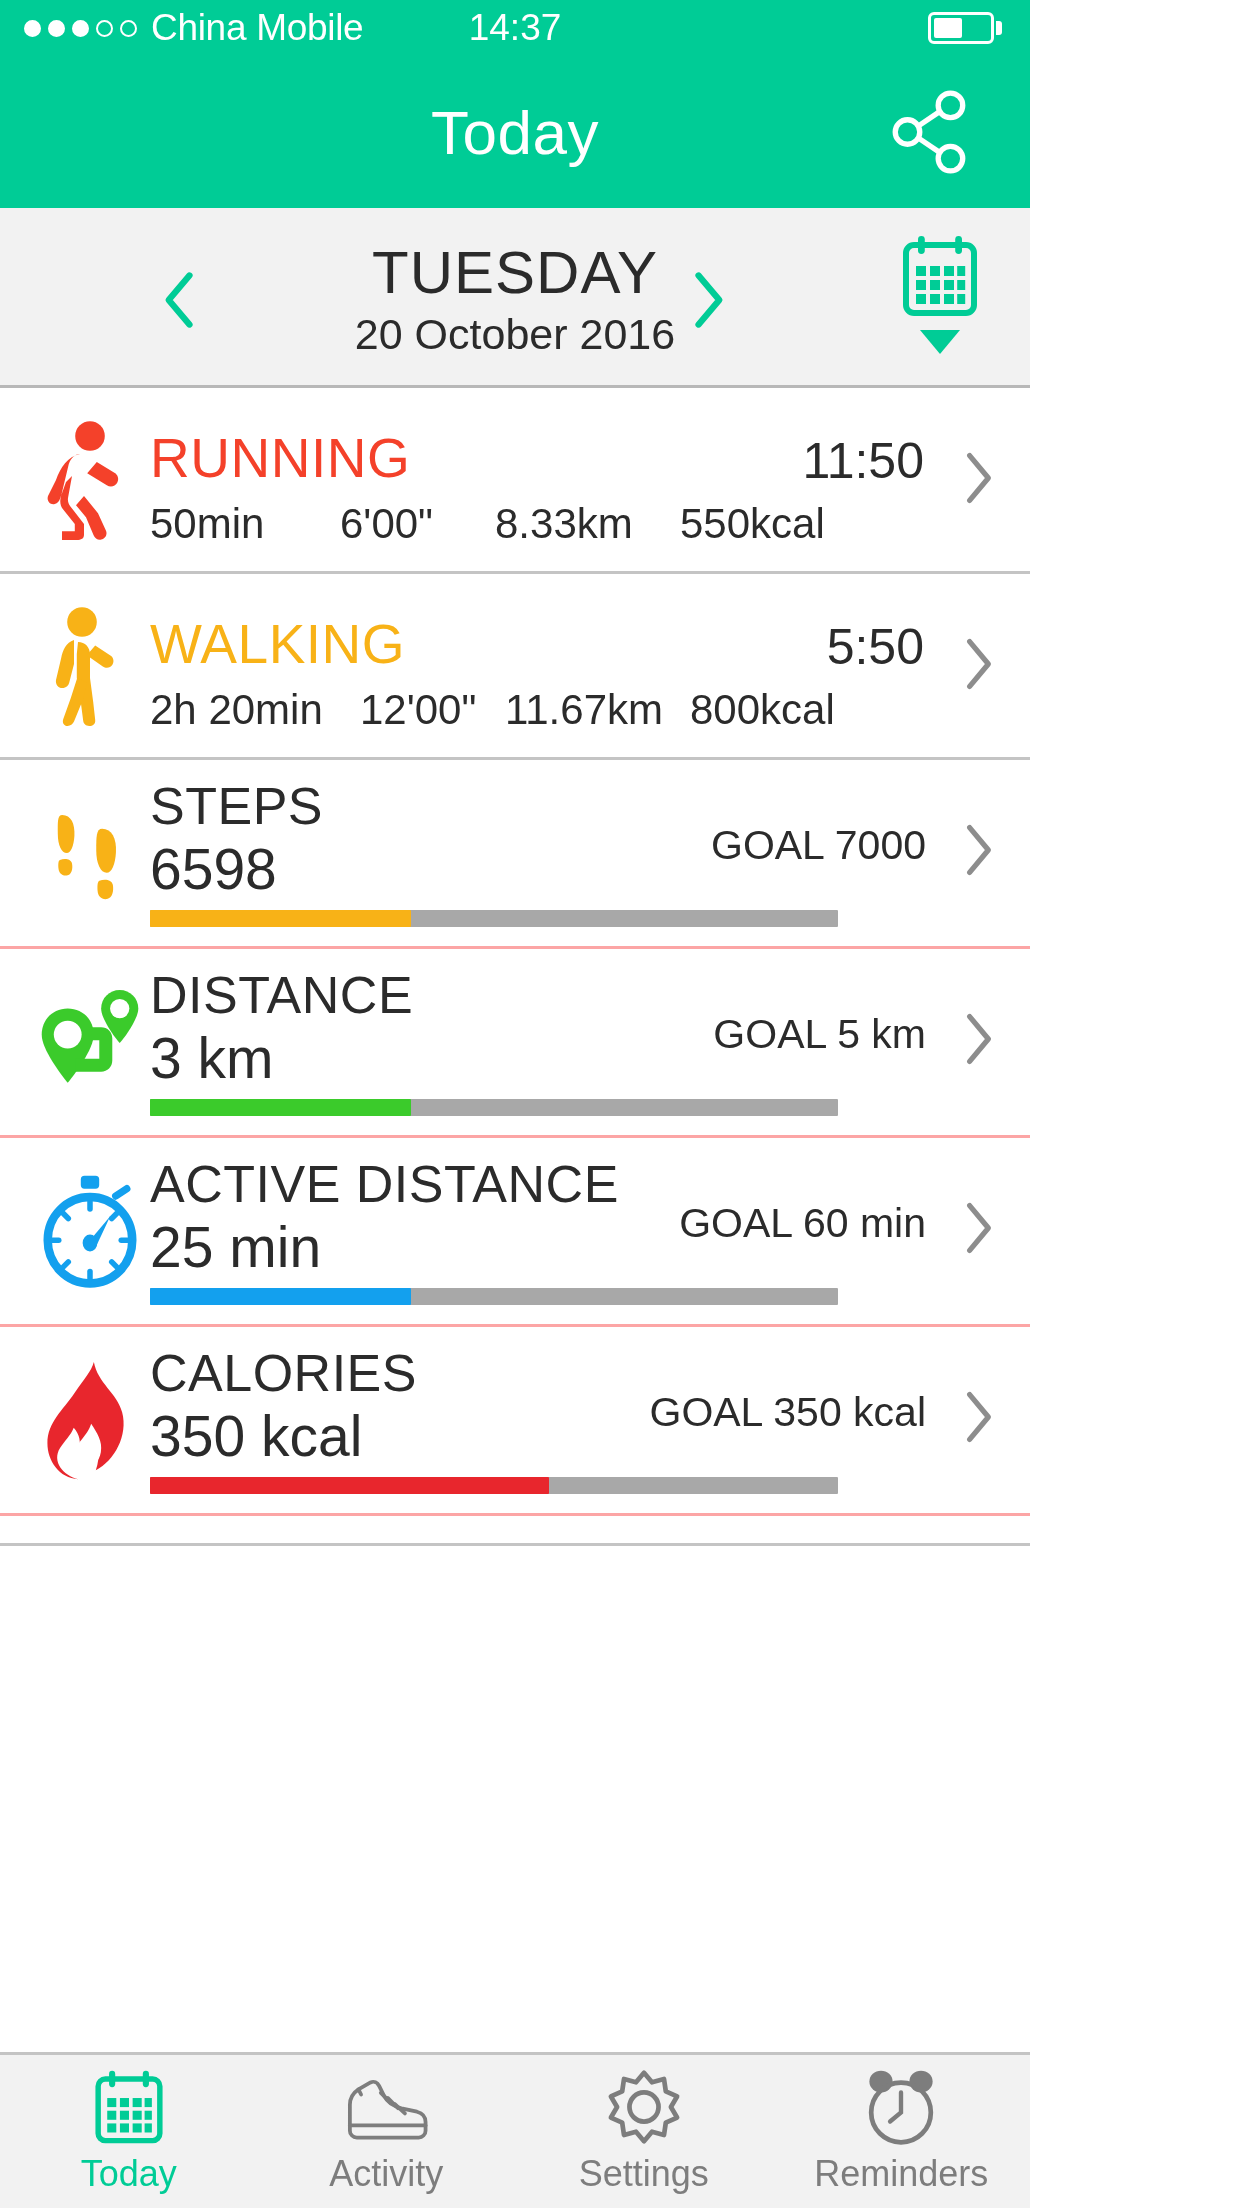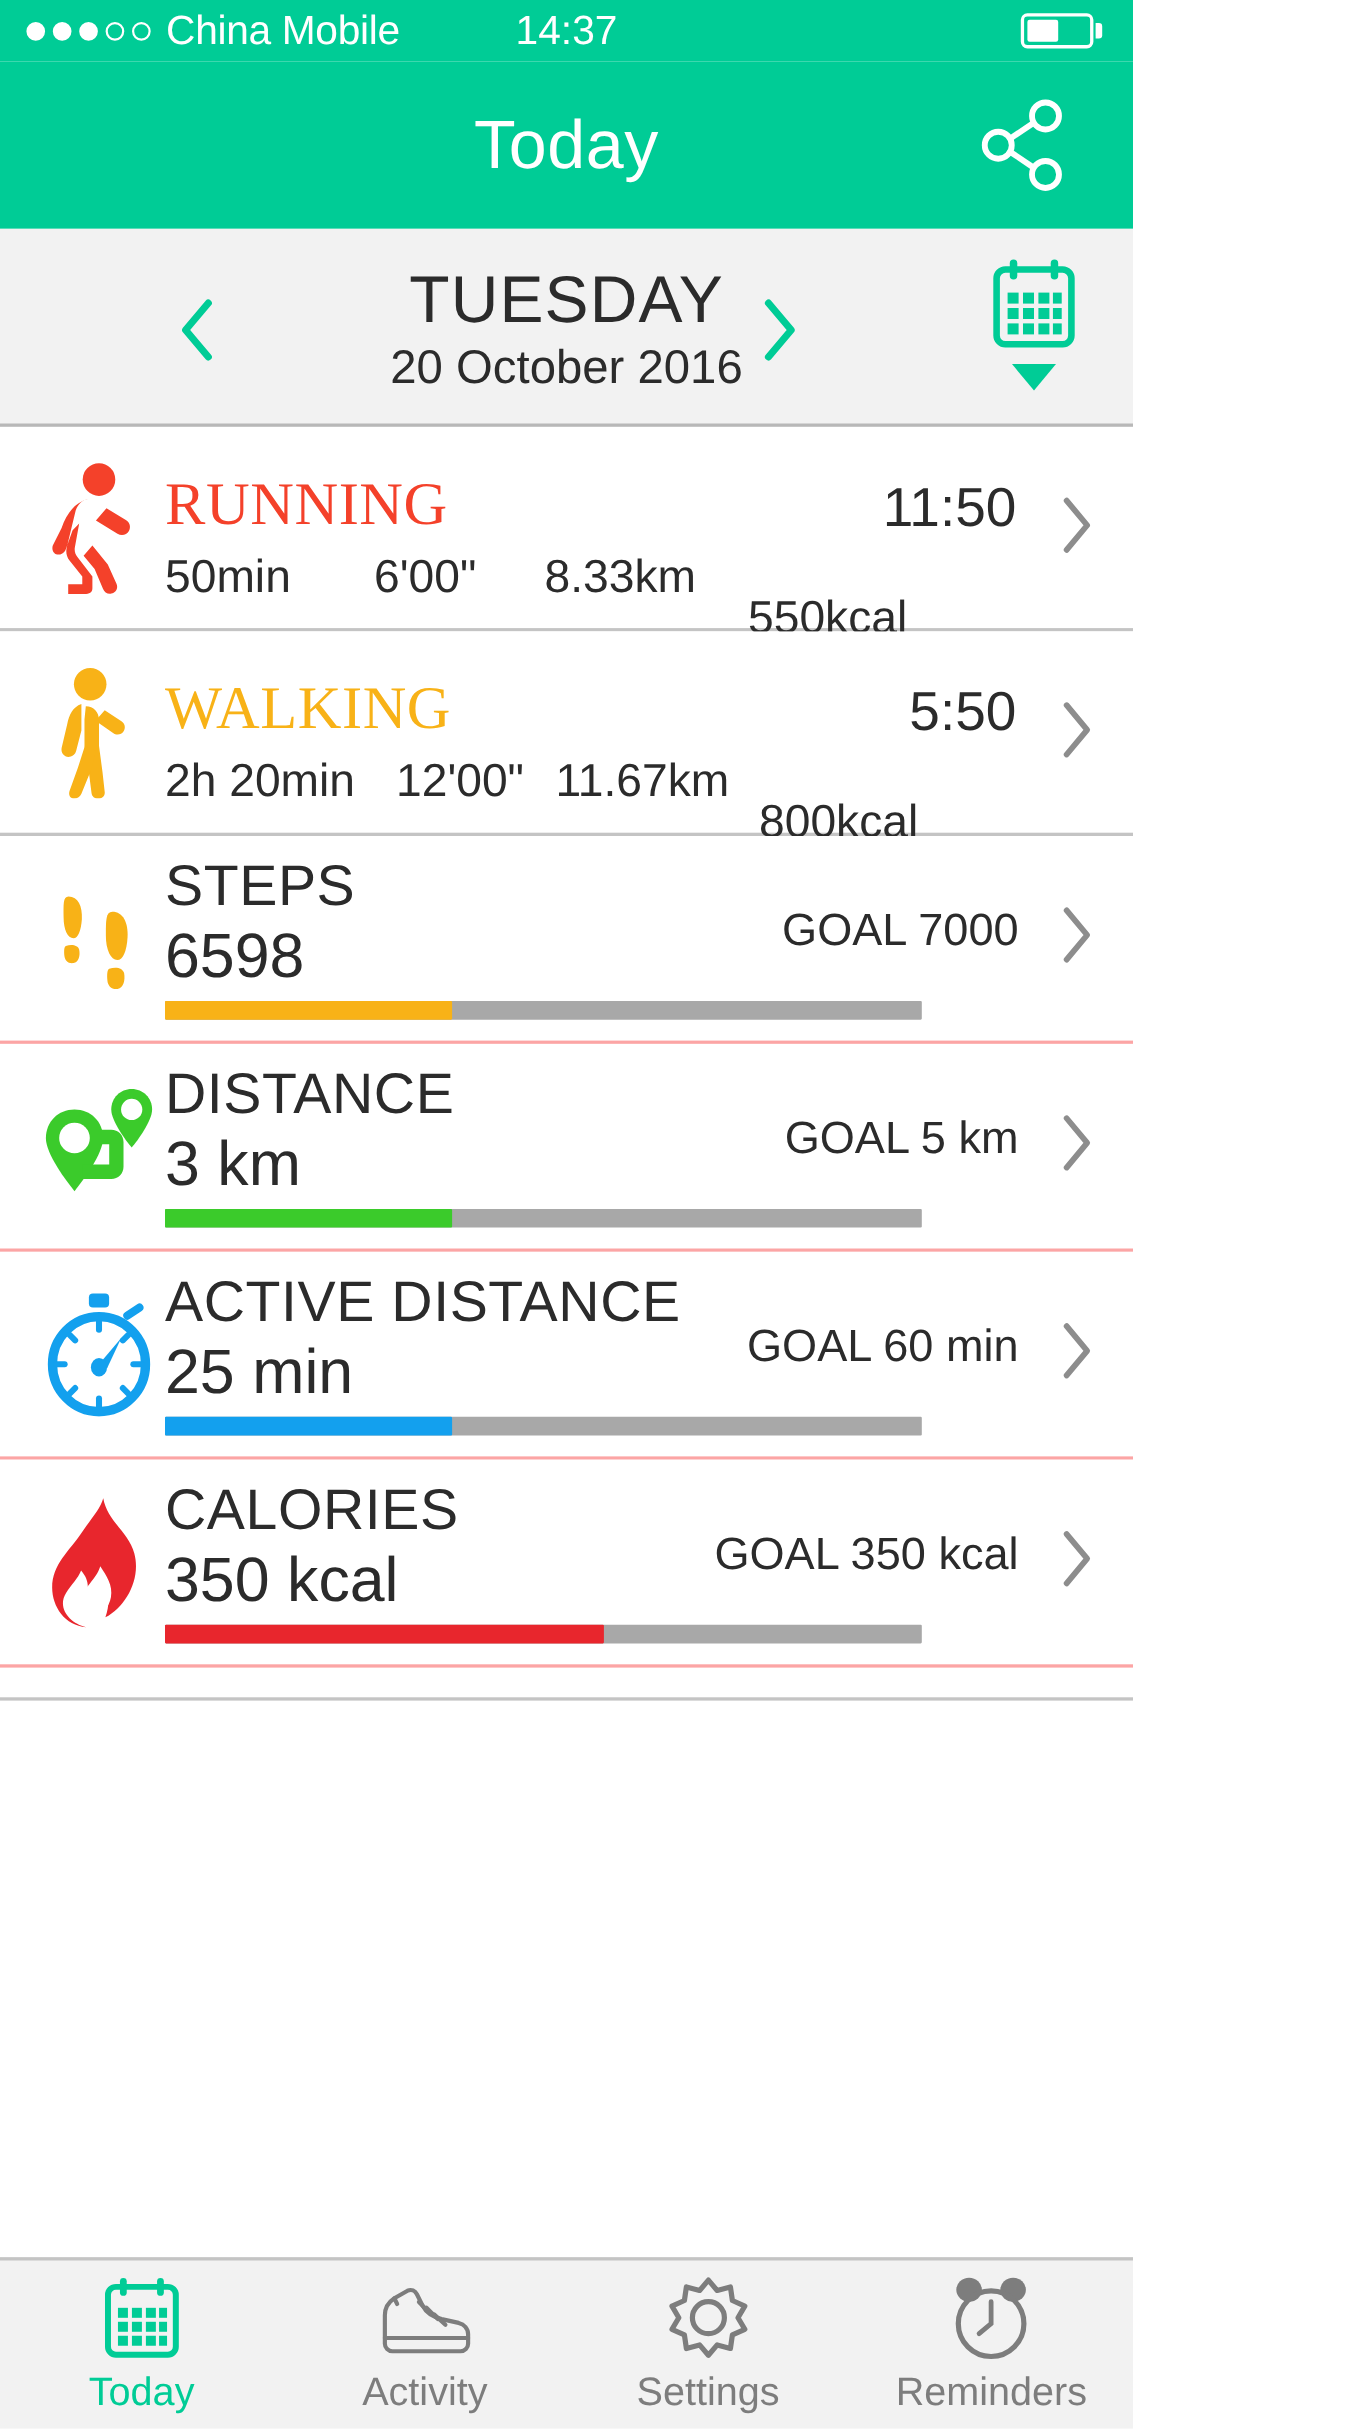--- a/index.html
+++ b/index.html
@@ -67,28 +67,28 @@
 
   
   .list { flex:1 1 auto; background:#fff; display:flex; flex-direction:column; overflow:hidden; }
 
   
   .act-row {
     position:relative; height:186px; flex:0 0 186px;
     border-bottom:3px solid #c4c4c4; background:#fff;
   }
   .act-icon { position:absolute; left:40px; top:50%; transform:translateY(-50%); width:96px; height:120px; }
-  .act-name { position:absolute; left:150px; top:38px; font-size:55px; letter-spacing:.5px;font-family:Liberation Serif, serif; }
+  .act-name { position:absolute; left:150px; top:38px; font-size:55px; letter-spacing:.5px; }
   .act-time { position:absolute; right:106px; top:44px; font-size:50px; color:#2b2b2b; }
   .act-stats { position:absolute; left:150px; top:112px; right:100px; font-size:42px; color:#2b2b2b; }
   .act-stats span { position:absolute; white-space:nowrap; }
   .st0 { left:0; }
   .st1 { left:190px; }
   .st2 { left:345px; }
-  .st3 { left:530px;margin-top:37px; }
+  .st3 { left:530px; }
   .row-chev { position:absolute; right:34px; top:50%; transform:translateY(-50%); }
 
   
   .goal-row {
     position:relative; height:189px; flex:0 0 189px;
     border-bottom:3px solid #fca5a5; background:#fff;
   }
   .goal-icon { position:absolute; left:38px; top:50%; transform:translateY(-50%);
                width:104px; height:120px; display:flex; align-items:center; justify-content:center; }
   .goal-title { position:absolute; left:150px; top:16px; font-size:52px; color:#2b2b2b; letter-spacing:.5px; }

